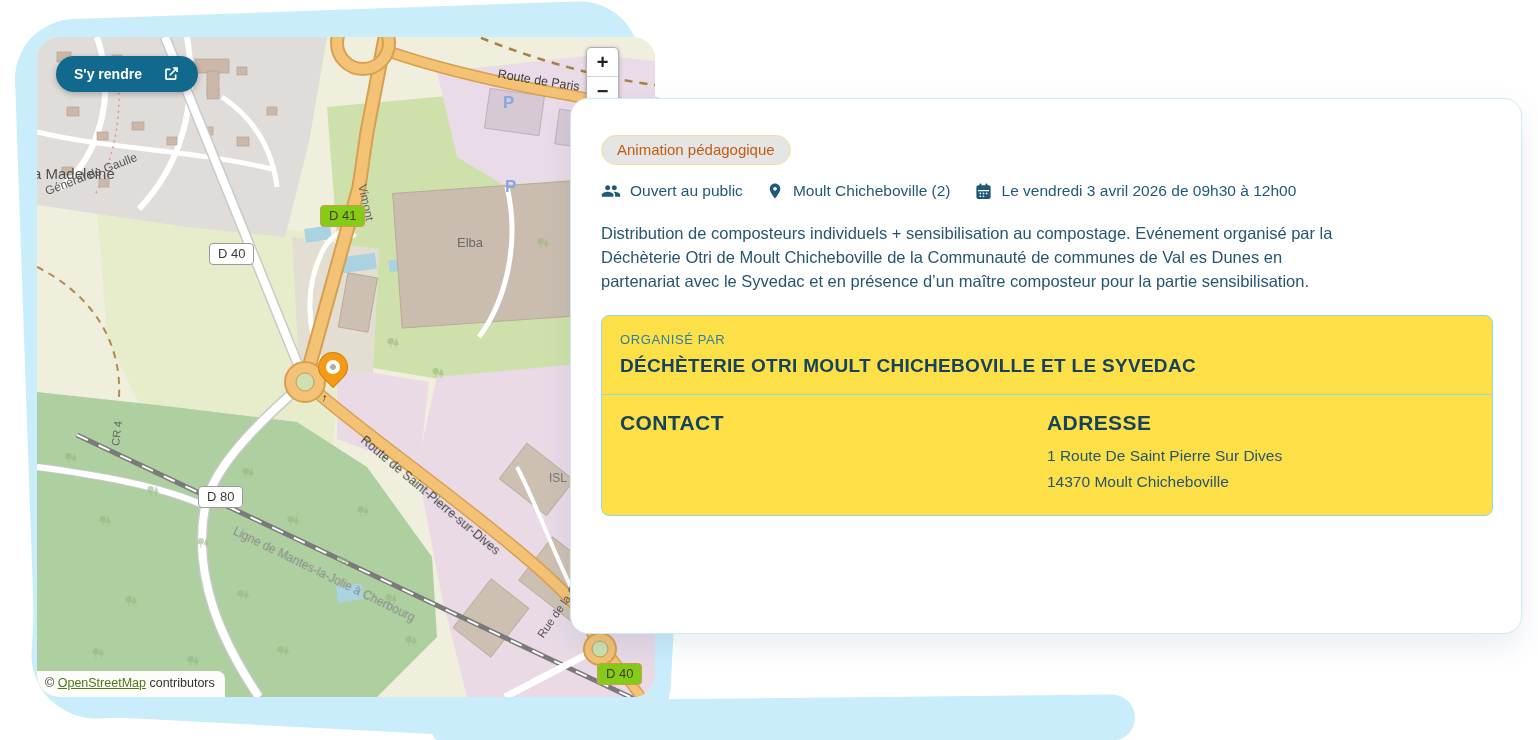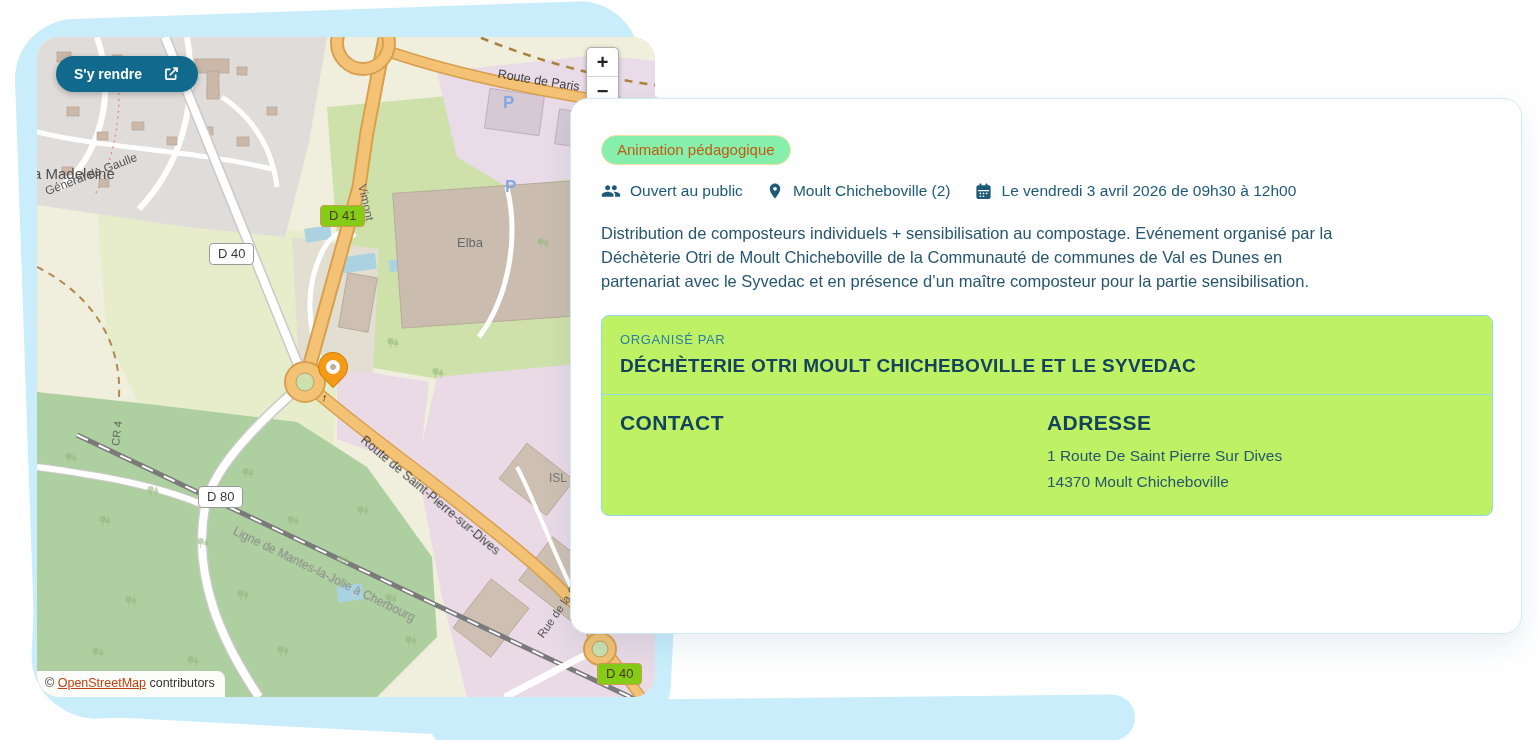--- a/index.html
+++ b/index.html
@@ -51,40 +51,40 @@
               box-shadow:0 2px 6px rgba(0,0,0,.25); font-family:"Liberation Sans",sans-serif; }
 
   .zoomctl { position:absolute; left:549px; top:10px; width:33px; z-index:6; background:#fff;
              border:1px solid #b0b0b0; border-radius:5px; box-shadow:0 1px 4px rgba(0,0,0,.25); }
   .zoomctl .zbtn { width:100%; height:29px; text-align:center; font-size:20px; font-weight:bold;
                    color:#222; line-height:29px; cursor:pointer; user-select:none; }
   .zoomctl .zbtn:first-child { border-bottom:1px solid #d5d5d5; }
 
   .attribution { position:absolute; left:0; bottom:0; z-index:6; background:rgba(255,255,255,.96);
                  padding:5px 10px 7px 8px; border-top-right-radius:8px; font-size:12.5px; color:#333; }
-  .attribution a { color:#c2410c;text-decoration:underline; }
+  .attribution a { color:#4d7c0f;text-decoration:underline; }
 
   
   .card { position:absolute; left:570px; top:98px; width:952px; height:536px; z-index:3;
           background:#fff; border:1px solid #cfeaf4; border-radius:18px;
           box-shadow:0 12px 30px rgba(30,90,120,.10); padding:36px 30px; }
 
-  .cat-badge { display:inline-block; background:#86efac; border:1px solid #f6dfa3; color:#c25c12;
+  .cat-badge { display:inline-block; background:#e5e5e5; border:1px solid #f6dfa3; color:#c25c12;
                font-size:15px; padding:5px 15px 6px; border-radius:17px; }
 
   .evt-title { margin-top:16px; max-width:910px; font-size:29px; line-height:39px; font-weight:bold;
                color:#1e6f97; letter-spacing:.3px; }
 
   .meta { display:flex; align-items:center; gap:23px; margin-top:16px; color:#1d5a78; font-size:15.5px; }
   .meta .mi { display:flex; align-items:center; gap:9px; }
   .meta svg { flex:none; }
 
   .desc { margin-top:20px; width:756px; font-size:16.5px; line-height:24px; color:#27566f; }
 
-  .org-box { margin-top:22px; width:892px; background:#bef264; border:1px solid #8fd9ea; border-radius:8px; }
+  .org-box { margin-top:22px; width:892px; background:#fde047; border:1px solid #8fd9ea; border-radius:8px; }
   .org-head { padding:16px 18px 17px; }
   .org-label { font-size:13px; letter-spacing:.6px; color:#2d7fa0; }
   .org-name { margin-top:8px; font-size:19px; font-weight:bold; color:#15425c; letter-spacing:.3px; }
   .org-cols { border-top:1px solid #8fd9ea; display:grid; grid-template-columns:1fr 1fr; padding:16px 18px 24px; }
   .col-h { font-size:21px; font-weight:bold; color:#15425c; letter-spacing:.4px; }
   .col-line { margin-top:12px; font-size:15.5px; color:#27566f; display:flex; align-items:center; gap:9px; }
   .addr2 { margin-top:8px; }
 </style>
 </head>
 <body>

